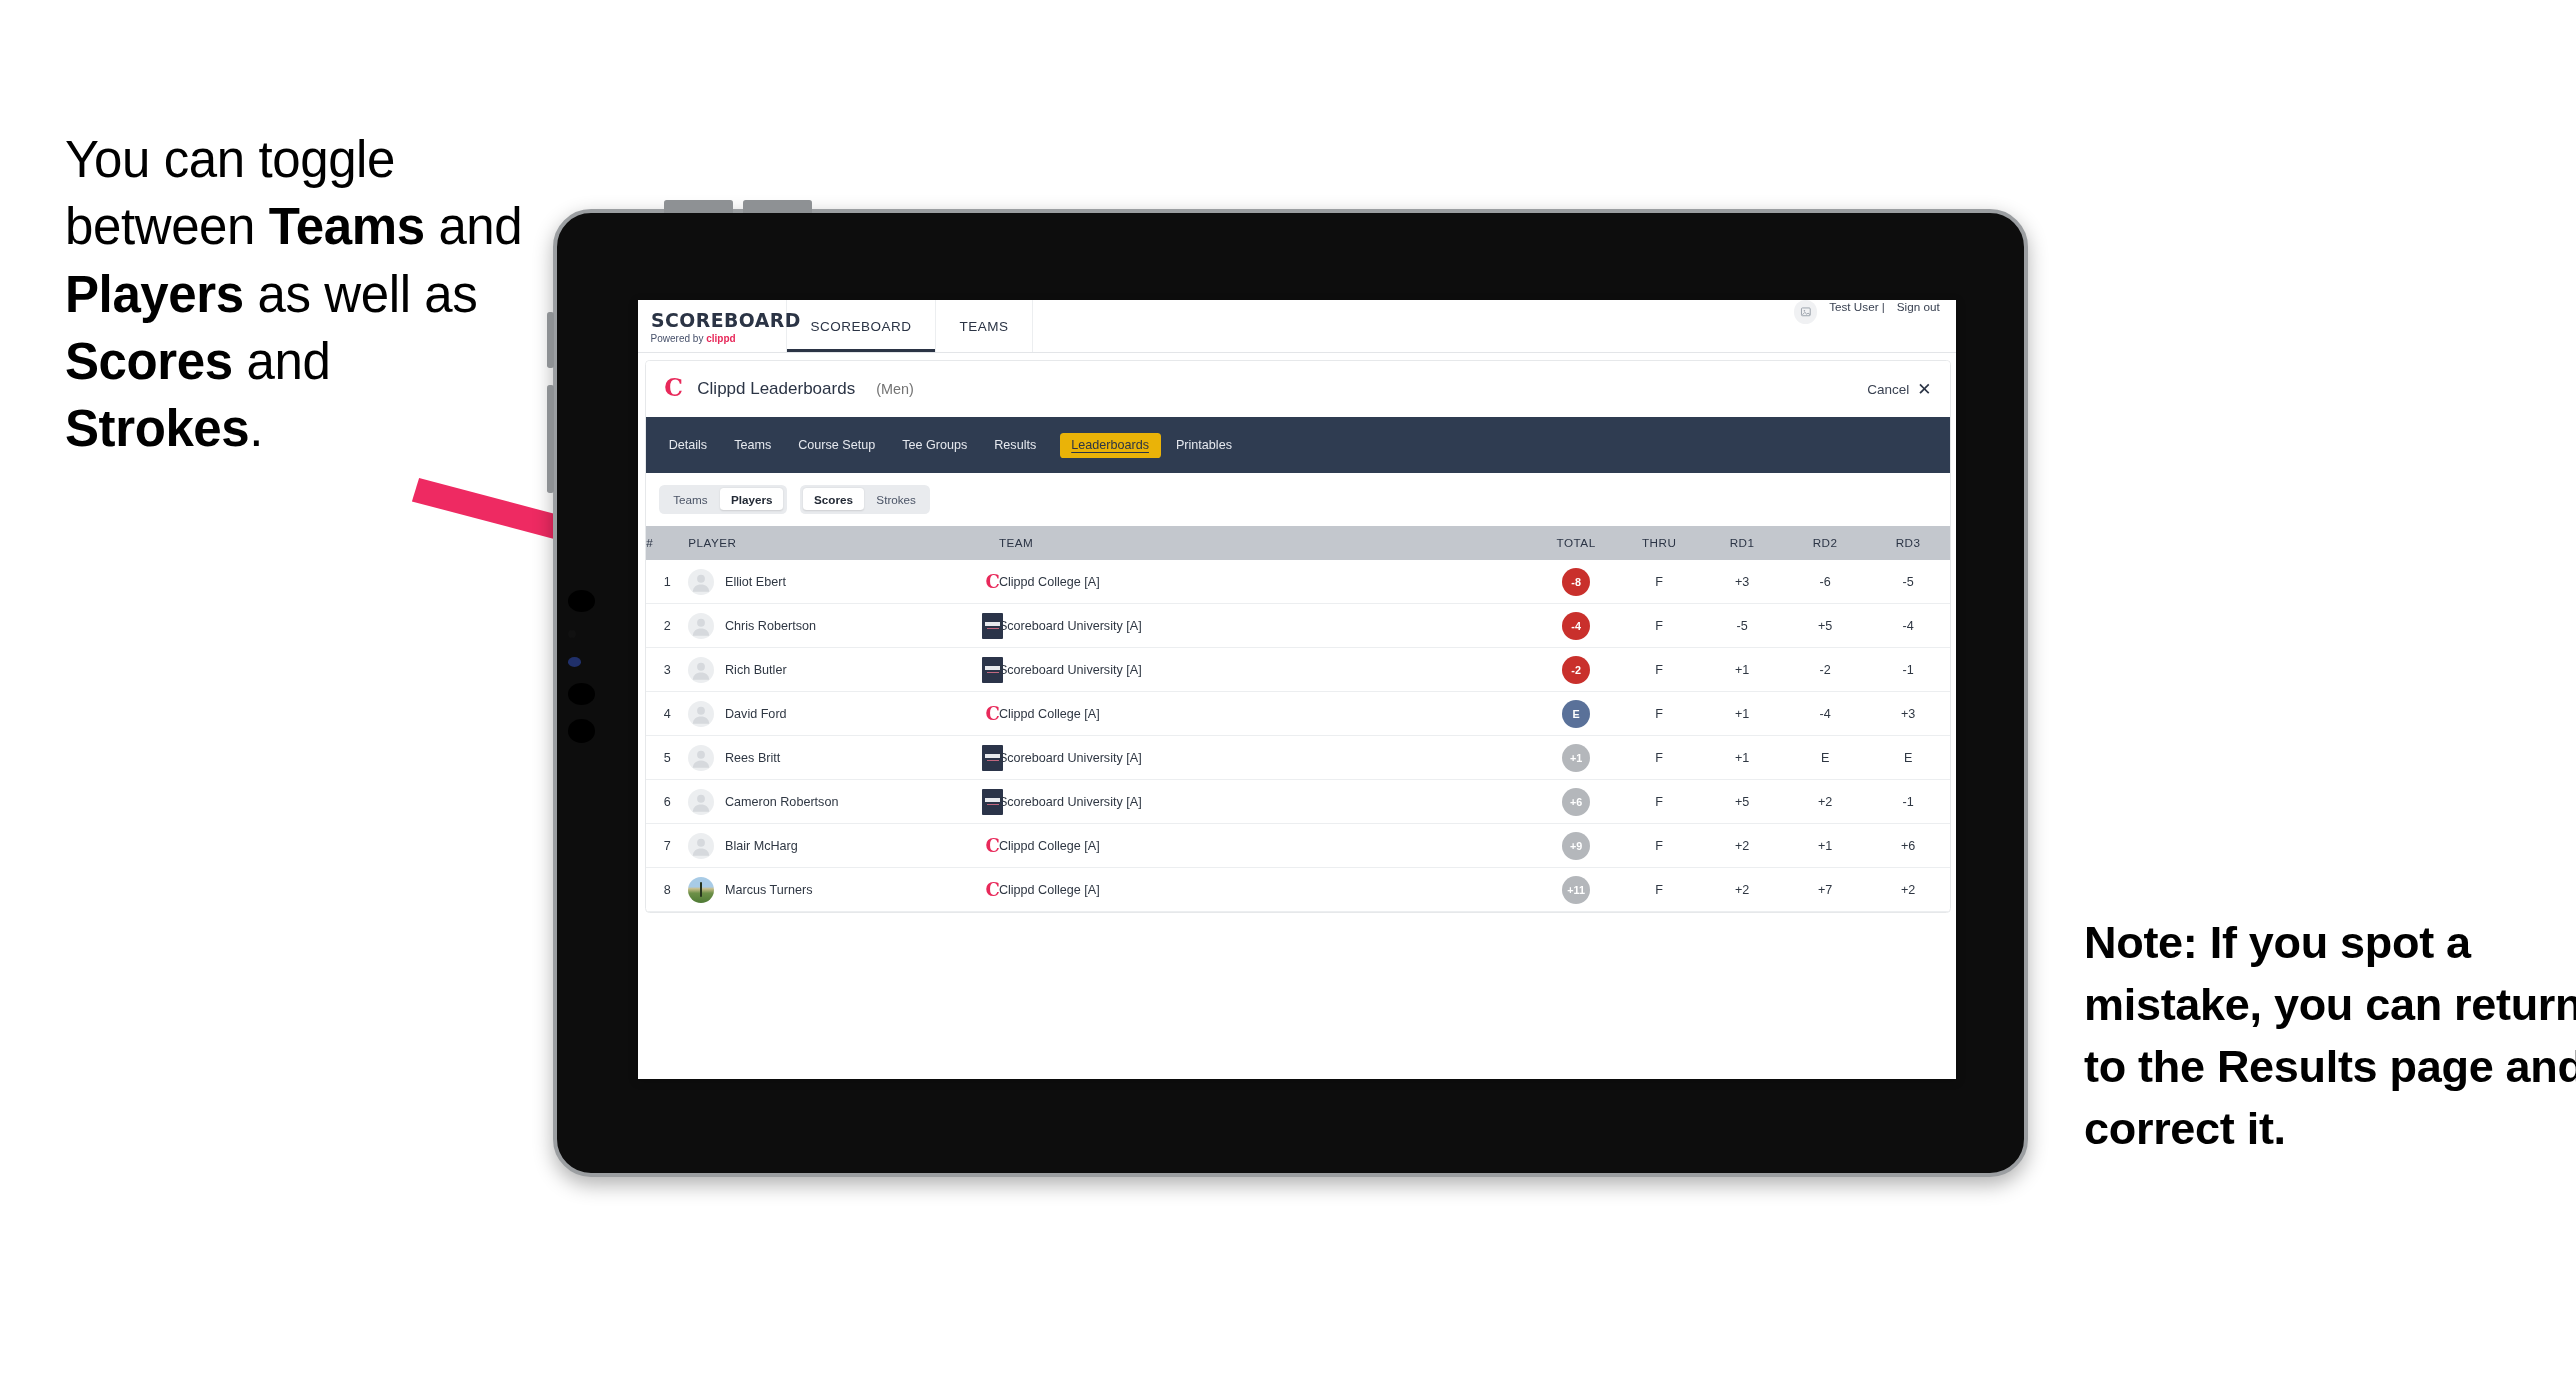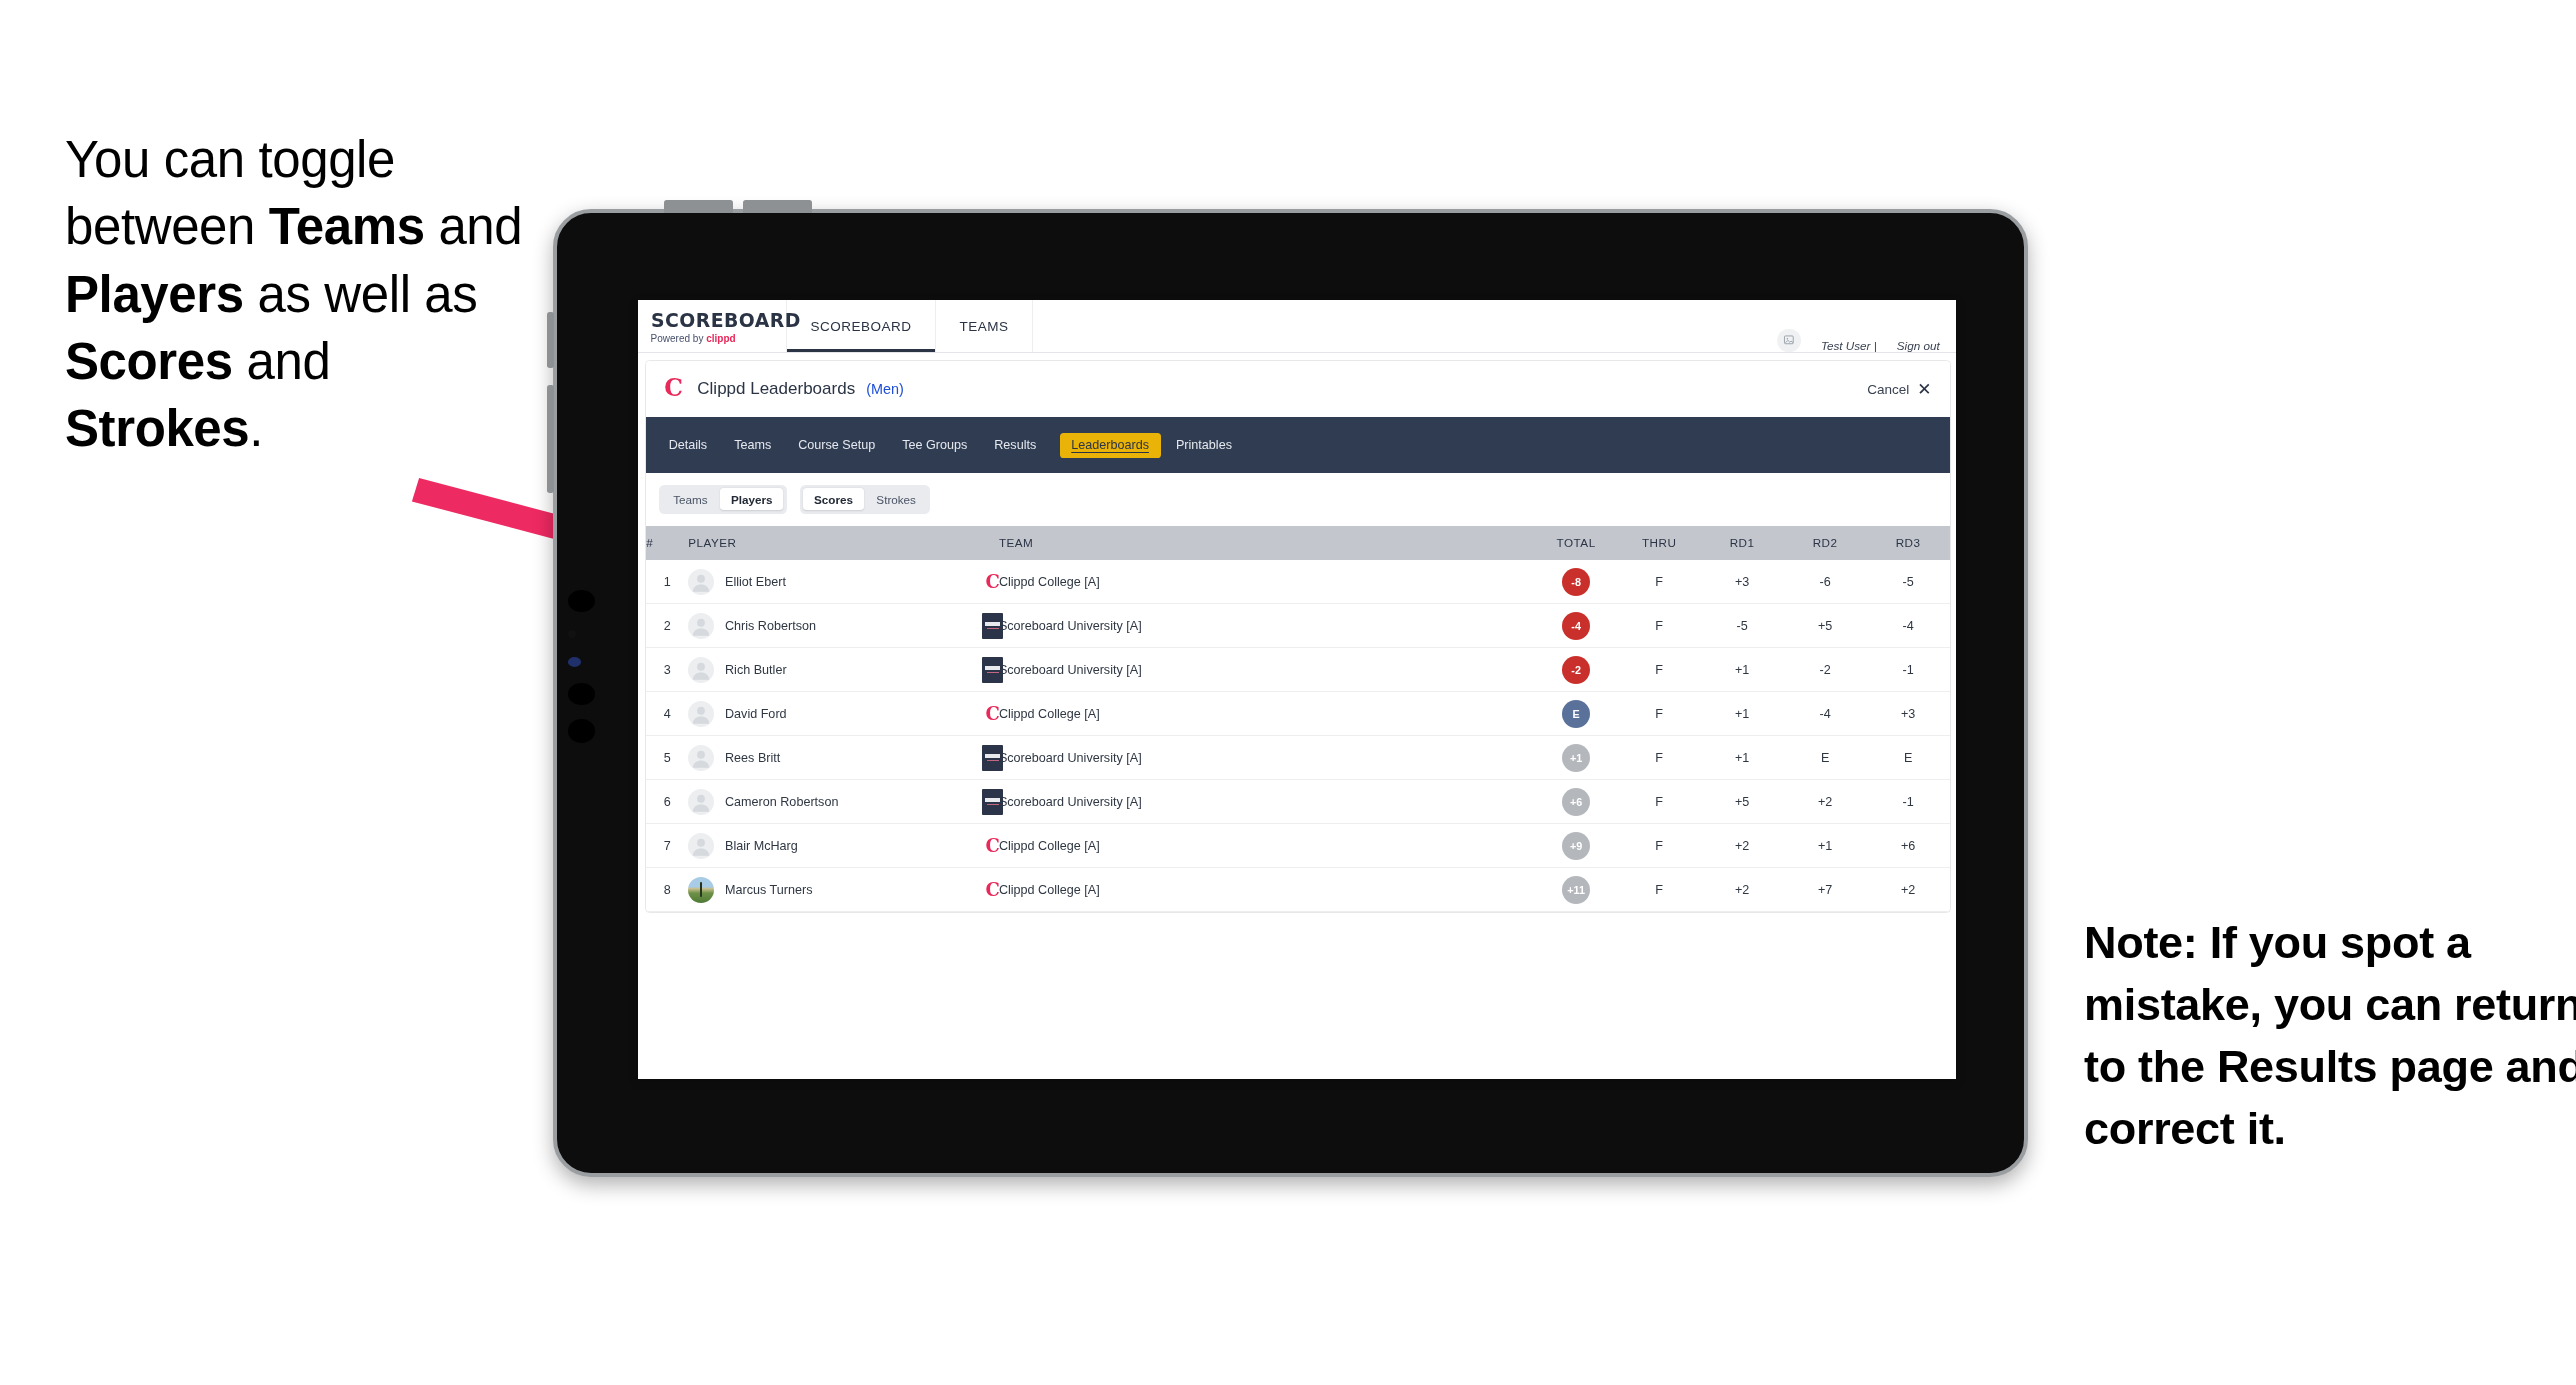--- a/index.html
+++ b/index.html
@@ -84,42 +84,42 @@
   .topnav{ display:flex; align-items:stretch; }
   .topnav .tab{
     padding:0 23.5px; display:flex; align-items:center; font-size:13.5px;
     color:#2b3445; letter-spacing:0.5px; border-right:0.9px solid #eceef0;
     position:relative; cursor:pointer;
   }
   .topnav .tab.active::after{
     content:""; position:absolute; left:0; right:0; bottom:0; height:2.7px; background:#2b3445;
   }
   .top-right{
-    margin-left:auto; display:flex; align-items:flex-end; gap:20px; padding-right:16.3px;font-style:italic;
+    margin-left:auto; display:flex; align-items:flex-start; gap:12px; padding-right:16.3px;
   }
   .avatar-sm{
     width:23.5px; height:23.5px; border-radius:50%; background:#f0f1f3;
     display:flex; align-items:center; justify-content:center;
   }
   .top-user{ font-size:11.7px; color:#3a4252; }
   .top-signout{ font-size:11.7px; color:#3a4252; cursor:pointer; }
 
   
   .page{ padding:7.2px 5.4px 0 7.2px; }
   .card{ background:#fff; border:0.9px solid #e6e8ea; border-radius:4.5px; overflow:hidden; }
 
   .card-head{
     display:flex; align-items:center; height:56px; padding:0 18px; background:#fff;
   }
   .c-logo{
     font-family:"DejaVu Serif", serif; font-size:23.5px; font-weight:700; color:#e8295a;
     margin-right:14.4px; line-height:1;
   }
   .tourn-name{ font-size:17px; color:#2b3445; }
-  .tourn-gender{ font-size:14.4px; color:#1d4ed8; margin-left:11px; }
+  .tourn-gender{ font-size:14.4px; color:#737373; margin-left:21px; }
   .cancel-wrap{ margin-left:auto; display:flex; align-items:center; gap:8.1px; cursor:pointer;text-align:center; }
   .cancel-lbl{ font-size:13.5px; color:#3a4252; }
   .cancel-x{ font-size:17px; color:#2b3445; line-height:1; }
 
   .subnav{
     background:#2f3c51; height:56px; display:flex; align-items:center; padding:0 10.8px; gap:3.6px;
   }
   .subnav .s-tab{
     font-size:12.6px; color:#e6e9ef; padding:5.4px 11.7px; border-radius:3.6px; cursor:pointer;
     white-space:nowrap;

